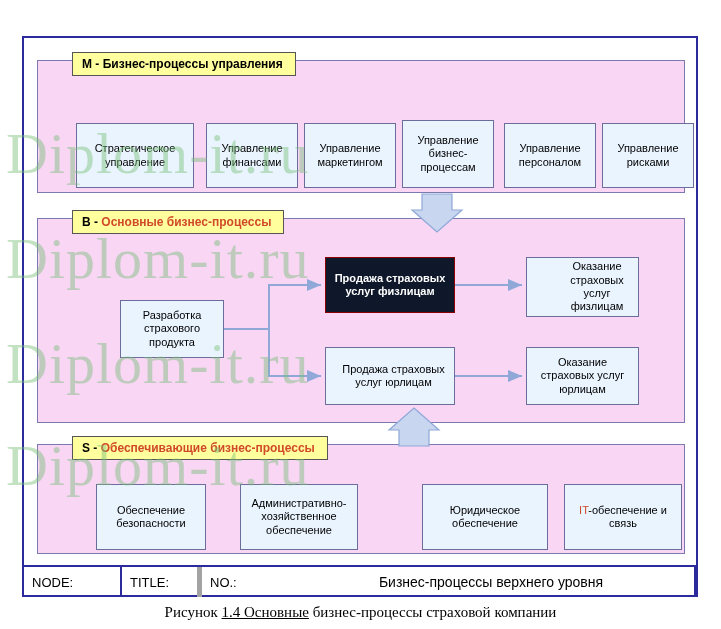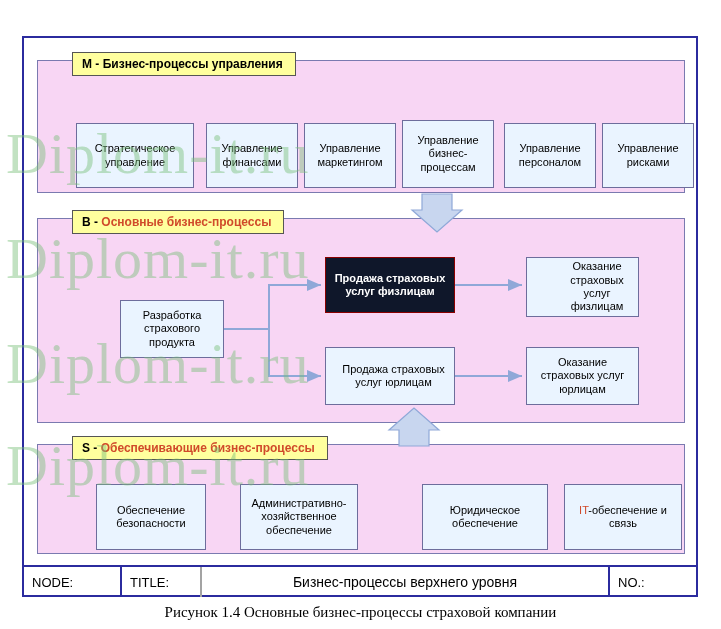--- a/index.html
+++ b/index.html
@@ -147,37 +147,37 @@
     font-size: 13px;
   }
   .footer-cell {
     display: flex;
     align-items: center;
     box-sizing: border-box;
     padding: 15px 8px;
     color: #000000;
   }
   .fc-node  { width: 98px;  border-right: 2px solid #2b2b9e; }
-  .fc-title { width: 80px;  border-right: 2px solid #a3a3a3; }
+  .fc-title { width: 80px;  border-right: 5px solid #a3a3a3; }
   .fc-main  { flex: 1; justify-content: center; font-size: 14px; border-right: 2px solid #2b2b9e;}
   .fc-no    { width: 86px; }
 
   
   .caption {
     position: absolute;
     left: 0;
     top: 604px;
     width: 721px;
     text-align: center;
     font-family: "Liberation Serif", serif;
     font-size: 15px;
     color: #000000;
     z-index: 6;
   }
-  .caption .u { }
+  .caption .u { text-decoration: underline; }
 </style>
 </head>
 <body>
 
 <div class="watermark-layer">
   <div class="wm wm1">Diplom-it.ru</div>
   <div class="wm wm2">Diplom-it.ru</div>
   <div class="wm wm3">Diplom-it.ru</div>
   <div class="wm wm4">Diplom-it.ru</div>
 </div>
@@ -236,19 +236,19 @@
   <div class="pbox s3">Юридическое обеспечение</div>
   <div class="pbox s4">
     <span><span class="it">IT</span><span>-обеспечение и связь</span></span>
   </div>
 
 </div>
 
 <div class="footer-bar">
   <div class="footer-cell fc-node">NODE:</div>
   <div class="footer-cell fc-title">TITLE:</div>
+  <div class="footer-cell fc-no">NO.:</div>
   <div class="footer-cell fc-main">Бизнес-процессы верхнего уровня</div>
-  <div class="footer-cell fc-no">NO.:</div>
 </div>
 
 <div class="caption">
   <span>Рисунок </span><span class="u">1.4  Основные</span><span> бизнес-процессы страховой компании</span>
 </div>
 
 </body></html>

